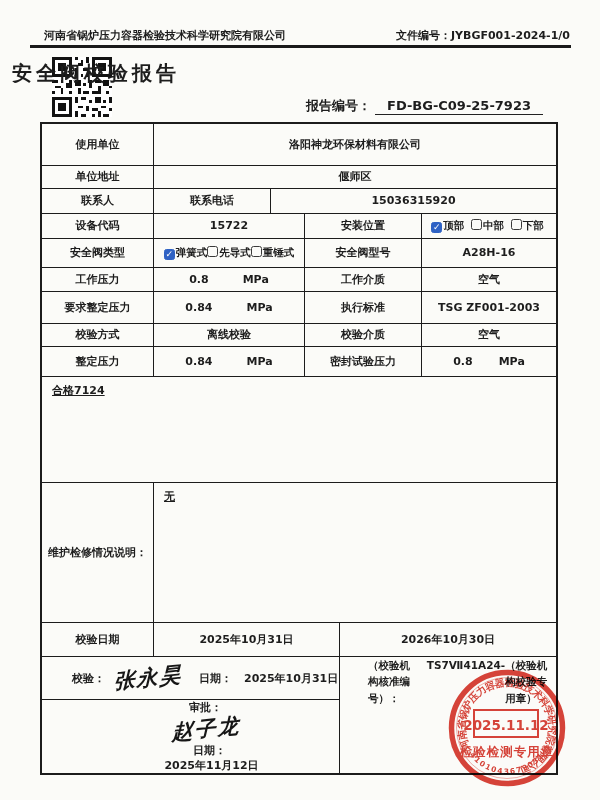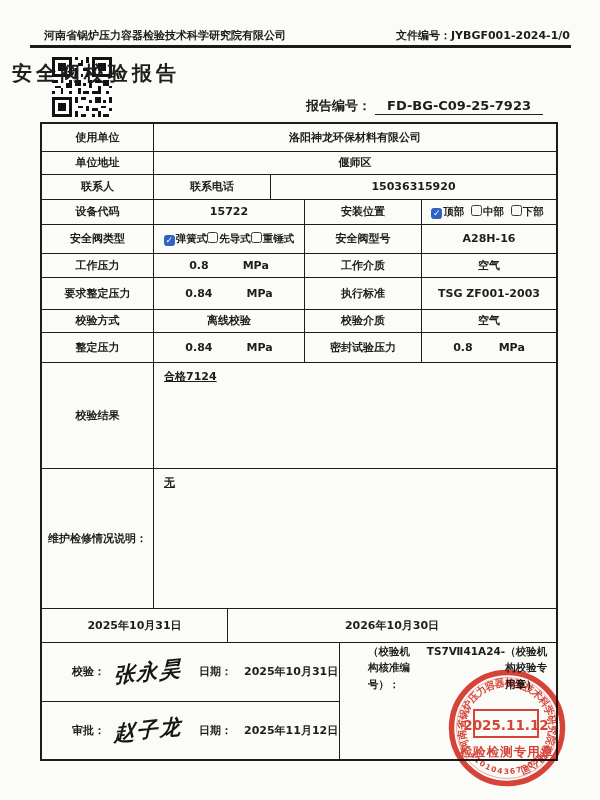--- a/index.html
+++ b/index.html
@@ -30,21 +30,21 @@
   .vu-sm .u { margin-left:24px; }
   
   .opts { line-height:1.3; }
   .cb { display:inline-block; width:11px; height:11px; border:1.6px solid #2f62c4; border-radius:2.5px; vertical-align:-1.5px; margin-right:1px; font-size:9px; line-height:9px; color:#fff; text-align:center; }
   .cb.off { border-color:#3a3a3a; }
   .cb.on { background:#2f62c4; }
   .opt { white-space:nowrap; } .opt .lbl { margin-right:3px; }
   
   .left2 { width:298px; display:flex; flex-direction:column; border-right:1.5px solid #1c1c1c; }
   .sigrow { flex:1; display:flex; align-items:center; padding-left:30px; border-bottom:1.5px solid #1c1c1c; }
-  .sigrow:last-child { border-bottom:none; }
+  .sigrow:last-child { border-bottom:none;flex-direction:column; }
   .sig { display:inline-block; width:86px; text-align:center; font-size:21px; font-style:italic; letter-spacing:2px; transform:rotate(-6deg) skewX(-6deg); color:#161616; }
   .dlbl { margin-left:8px; } .dval { margin-left:12px; }
   .orgcell { flex:1; display:flex; flex-direction:row; justify-content:center; align-items:flex-start; padding-left:28px; font-size:10.5px; line-height:1.55; }
   .orgcell .l2 { padding-left:8px; }
   
   .stamp { position:absolute; left:437px; top:658px; opacity:0.93; mix-blend-mode:multiply; pointer-events:none; }
 </style>
 </head>
 <body>
 
@@ -116,21 +116,21 @@
 
   <div class="title">安全阀校验报告</div>
 
   <div class="repno">
     <span>报告编号：</span>
     <span class="val">FD-BG-C09-25-7923</span>
   </div>
 
   <div class="tbl">
 
-    <div class="row" style="height:28px">
+    <div class="row" style="height:42px">
       <div class="cell c1">使用单位</div>
       <div class="cell c4">洛阳神龙环保材料有限公司</div>
     </div>
 
     <div class="row" style="height:23px">
       <div class="cell c1">单位地址</div>
       <div class="cell c4">偃师区</div>
     </div>
 
     <div class="row" style="height:25px">
@@ -197,30 +197,30 @@
           <span class="u">MPa</span>
       </div>
       <div class="cell c3">密封试验压力</div>
       <div class="cell c4 vu vu-sm">
         <span>0.8</span>
           <span class="u" style="margin-left:26px">MPa</span>
       </div>
     </div>
 
     <div class="row" style="height:106px">
-      <div class="cell c1">校验结果</div>
       <div class="cell c4 tl">合格7124</div>
     </div>
 
     <div class="row" style="height:140px">
       <div class="cell c1">维护检修情况说明：</div>
       <div class="cell c4 tl">无</div>
     </div>
 
     <div class="row" style="height:34px">
+      <div class="cell c1">校验日期</div>
       <div class="cell w186">2025年10月31日</div>
       <div class="cell c4">2026年10月30日</div>
     </div>
 
     <div class="row" style="height:116px">
       <div class="left2">
         <div class="sigrow">
           <span>校验：</span>
           <span class="sig">张永昊</span>
           <span class="dlbl">日期：</span>

